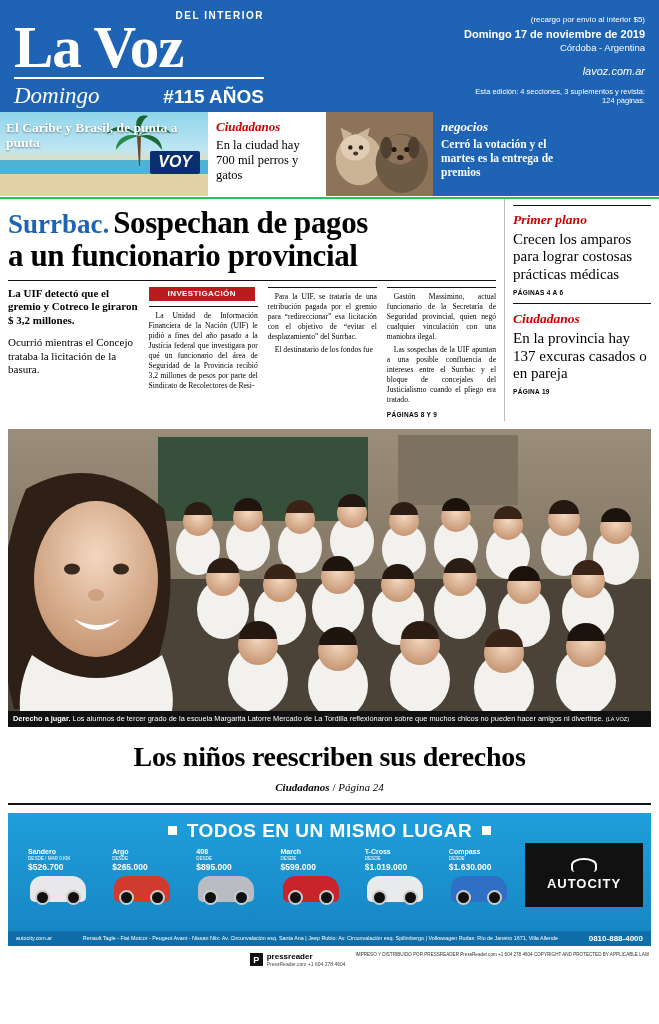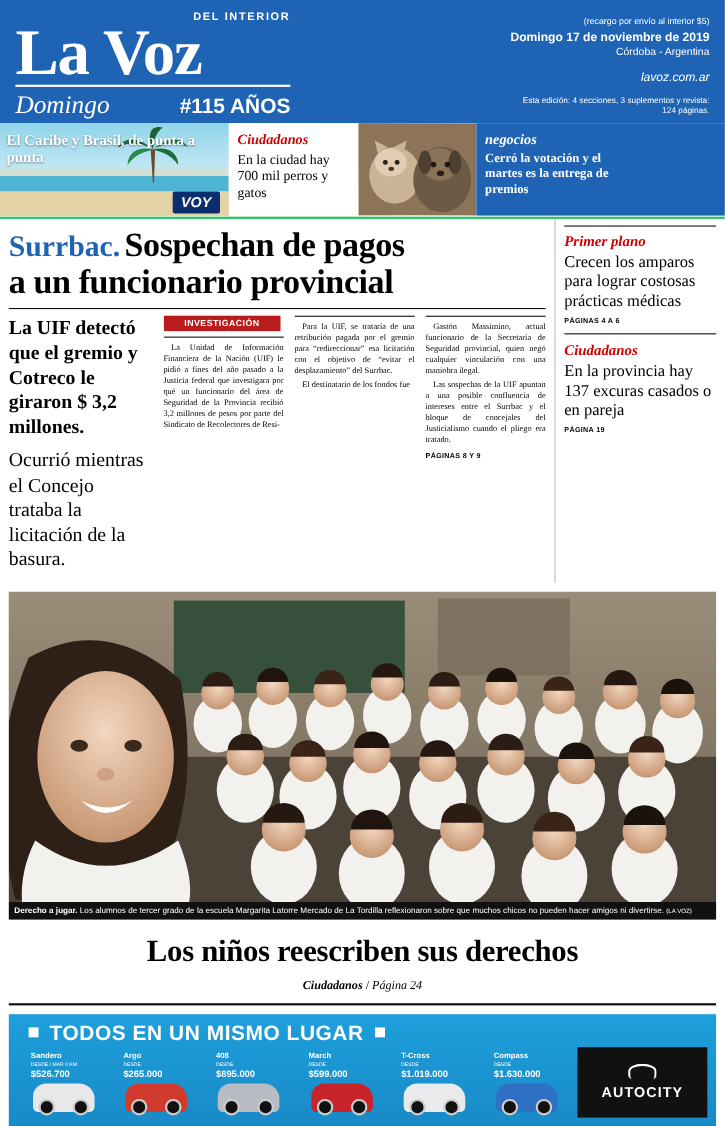--- a/index.html
+++ b/index.html
@@ -45,22 +45,22 @@
 
   
   .teasers { display: flex; height: 85px; border-bottom: 1px solid #fff; }
   .teaser { position: relative; overflow: hidden; }
   .t1 { width: 208px; background: linear-gradient(180deg,#8fd4ea 0%,#bfe6f2 45%,#e8d9b0 62%,#d9c48e 100%); }
   .t1 .palm { position:absolute; right:34px; top:2px; width:70px; height:55px; }
   .t1 .sea { position:absolute; left:0; right:0; top:48px; height:14px; background:#4fb3d4; }
   .t1 .sand { position:absolute; left:0; right:0; top:62px; bottom:0; background:#e3d2a6; }
   .t1-text { position:absolute; left:6px; top:8px; color:#fff; font-family:"Liberation Serif",serif;
              font-size:13.5px; font-weight:bold; line-height:1.12; text-shadow:0 1px 2px rgba(0,0,0,.45);}
-  .t1-voy { position:absolute; right:8px; bottom:2px; background:#0a2e6e; color:#fff;
-            font-family:"Liberation Sans",sans-serif; font-weight:bold; font-size:13px;
+  .t1-voy { position:absolute; right:8px; bottom:22px; background:#0a2e6e; color:#fff;
+            font-family:"Liberation Sans",sans-serif; font-weight:bold; font-size:16px;
             padding:2px 8px 3px 8px; border-radius:2px; font-style:italic;}
   .t2 { width: 225px; background:#ffffff; display:flex; }
   .t2-txt { width: 118px; padding: 7px 6px 4px 8px; }
   .t2-kicker { color:#c00; font-style:italic; font-weight:bold; font-size:13px; font-family:"Liberation Serif",serif;}
   .t2-head { font-size: 12.5px; line-height: 1.18; margin-top: 3px; }
   .t2-img { flex:1; background:linear-gradient(135deg,#6b5a45 0%,#9c8468 40%,#c9b49a 70%,#7d6a52 100%); position:relative;}
   .t3 { flex:1; background:#1f63b4; color:#fff; display:flex; position:relative;}
   .t3-txt { padding: 7px 4px 4px 8px; width: 128px;}
   .t3-kicker { font-style:italic; font-weight:bold; font-size:13px; }
   .t3-head { font-size:11.5px; line-height:1.2; margin-top:3px; font-weight:bold;}
@@ -74,21 +74,21 @@
   .mainwrap { display:flex; border-top:2px solid #22c55e; }
   .leftcol { width: 505px; border-right:1px solid #bbb; padding: 6px 8px 2px 8px;}
   .rightcol { width: 154px; padding: 6px 8px 0 8px; }
 
   .lead-kicker { font-family:"Liberation Serif",serif; font-weight:bold; font-size:27px; color:#1f63b4; }
   .lead-head { font-size:31px; font-weight:bold; line-height:1.02; letter-spacing:-0.4px; display:inline;}
   .lead-line { margin-top:2px; }
   .lead-rule { border-bottom:1px solid #111; margin:8px 0 6px 0;}
 
   .lead-body { display:flex; gap:10px; }
-  .lead-sub { width: 134px; font-size:18px; line-height:1.25; font-weight:bold;font-family:Liberation Serif, serif;}
+  .lead-sub { width: 134px; font-size:11px; line-height:1.25; font-weight:bold;font-family:Liberation Serif, serif;}
   .lead-sub p { margin-bottom: 8px; }
   .lead-sub p.thin { font-weight:normal; }
   .lead-col { width: 112px; font-size:7.6px; line-height:1.32; text-align:justify; }
   .lead-col p { margin-bottom: 3px; text-indent: 7px; }
   .inv-badge { background:#b91c1c; color:#fff; font-family:"Liberation Sans",sans-serif;
                font-size:8px; font-weight:bold; padding:2px 19px; display:inline-block; margin-bottom:5px;
                letter-spacing:.4px;}
   .col-rule { border-top:1px solid #111; margin-bottom:4px; }
 
   .rc-kicker { color:#c00; font-style:italic; font-weight:bold; font-size:13.5px; font-family:"Liberation Serif",serif;}
@@ -108,21 +108,21 @@
   .bighead { text-align:center; font-size:28px; font-weight:bold; margin-top:14px; letter-spacing:-0.3px;}
   .bigsub { text-align:center; font-size:11px; margin-top:8px; }
   .bigsub i { font-style:italic; }
   .bigsub b { font-weight:bold; font-style:italic;}
   .bigrule { border-bottom:2px solid #111; width:643px; margin:10px auto 0 auto;}
 
   
   .ad { width:643px; margin:8px auto 0 auto; background:#1c9bd7;
         background:linear-gradient(180deg,#1e9fdb 0%, #1787c4 100%); color:#fff; position:relative;
         height:118px; padding:6px 8px;}
-  .ad-title { font-family:"Liberation Sans",sans-serif; font-weight:bold;
+  .ad-title { text-align:center; font-family:"Liberation Sans",sans-serif; font-weight:bold;
               font-size:19px; letter-spacing:.5px; margin-top:1px;}
   .ad-title .sq { display:inline-block; width:9px; height:9px; background:#fff; margin:0 10px 2px 10px;}
   .ad-cars { display:flex; margin-top:6px; height:74px; }
   .ad-item { flex:1; text-align:center; position:relative; }
   .ad-brand { font-family:"Liberation Sans",sans-serif; font-size:7px; font-weight:bold; text-align:left;
               padding-left:12px; line-height:1.1;}
   .ad-brand small { display:block; font-size:4.6px; font-weight:normal; }
   .ad-price { font-family:"Liberation Sans",sans-serif; font-size:8.5px; font-weight:bold; text-align:left;
               padding-left:12px; margin-top:1px;}
   .car { width:56px; height:26px; margin:4px auto 0 auto; border-radius:12px 14px 5px 5px; position:relative;}

